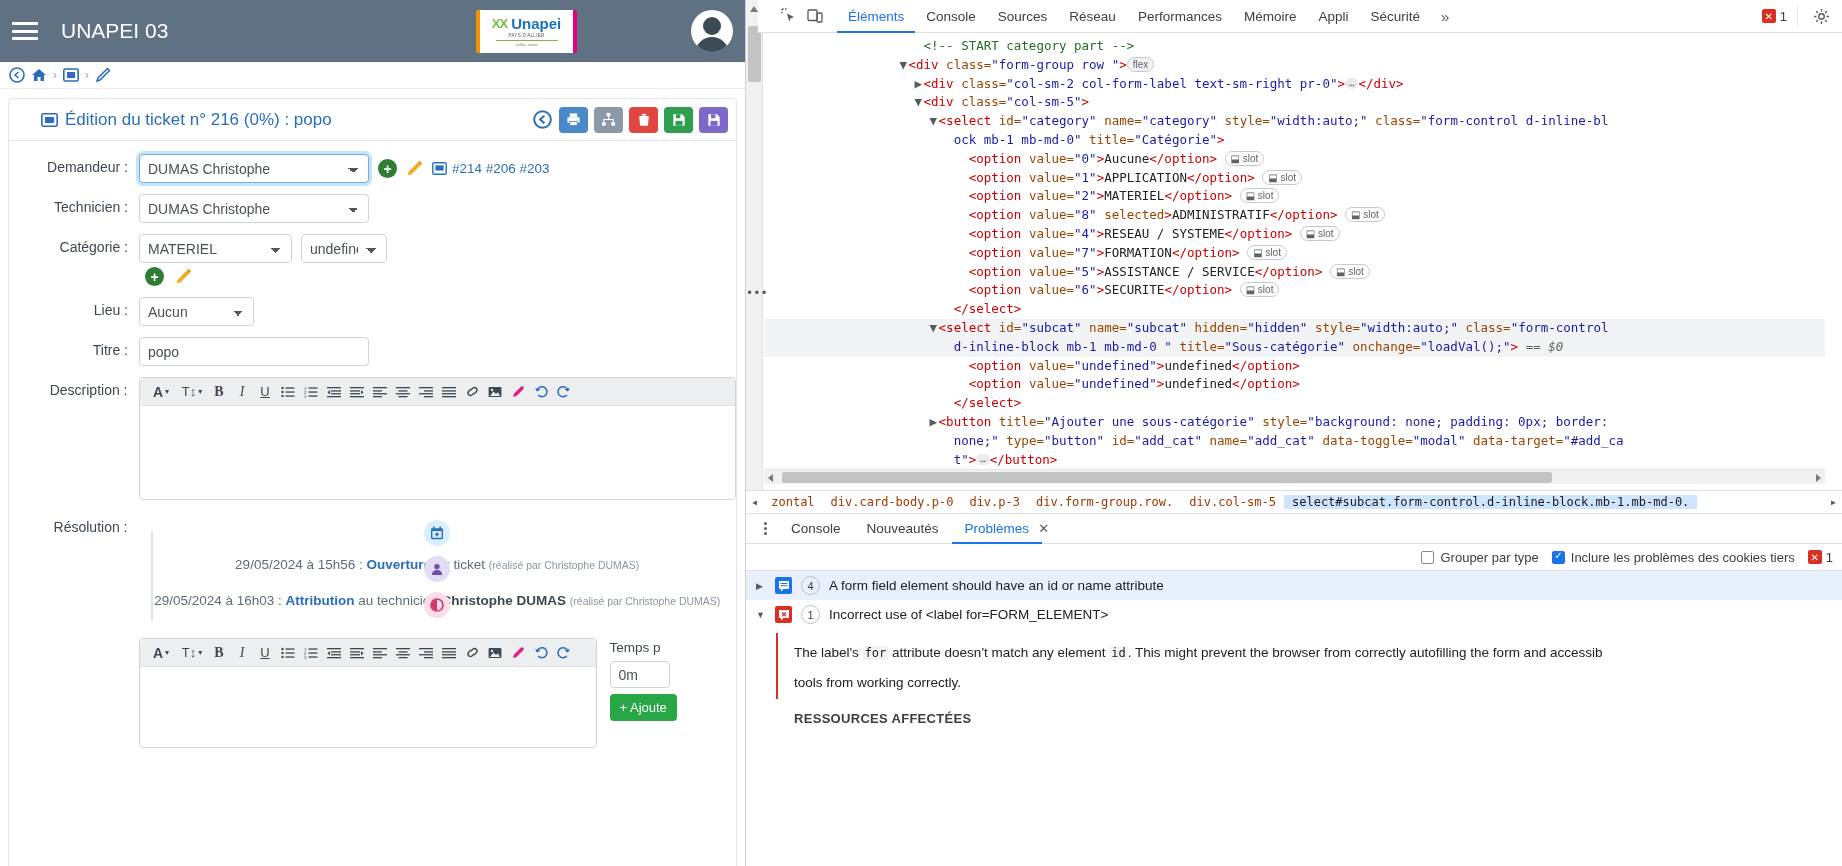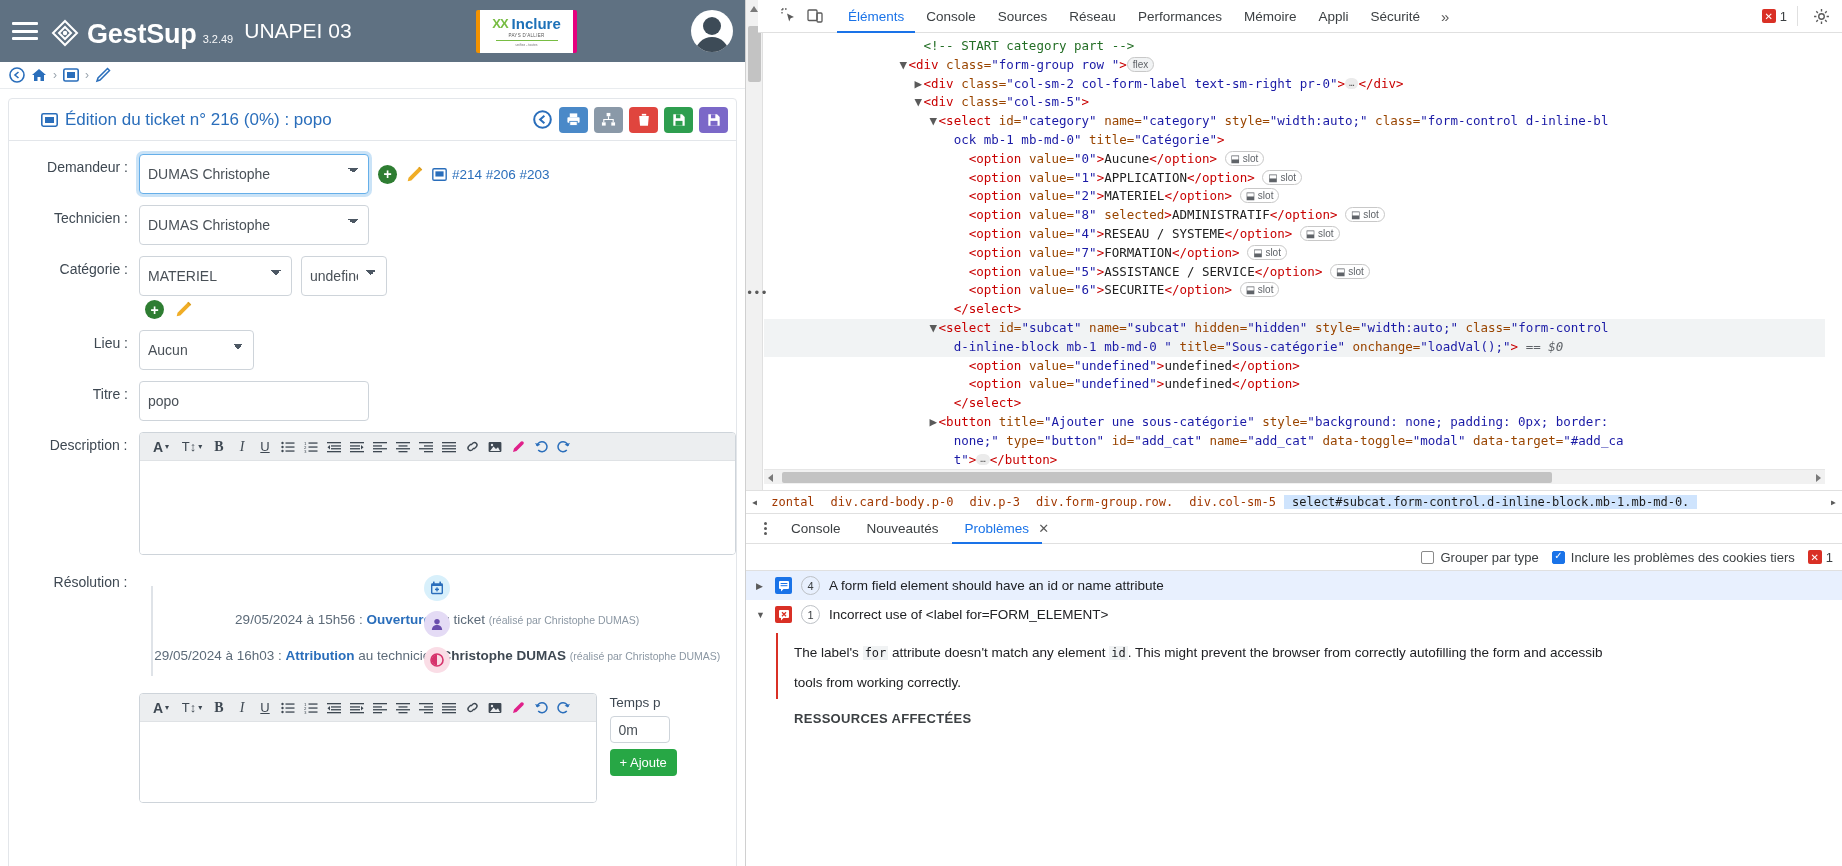--- a/index.html
+++ b/index.html
@@ -83,21 +83,21 @@
   .frow { display:flex; align-items:flex-start; margin-bottom:11px; }
   .flabel {
     width:130px; text-align:right; padding-right:11px; font-size:14px;
     color:#3e4852; padding-top:5px;
   }
   .fctl { display:flex; flex-direction:column; gap:4px; }
   .fline { display:flex; align-items:center; gap:9px; }
   select.inp, input.inp {
     font-family:"Liberation Sans", sans-serif; font-size:14px;
     color:#495057; border:1px solid #ced4da; border-radius:4px;
-    height:40px; padding:2px 8px; background:#fff; outline:none;
+    height:29px; padding:2px 8px; background:#fff; outline:none;
   }
   select.inp { appearance:none; -webkit-appearance:none;
     background-image:
       linear-gradient(45deg, transparent 50%, #4c5763 50%),
       linear-gradient(135deg, #4c5763 50%, transparent 50%);
     background-position: calc(100% - 15px) 13px, calc(100% - 10px) 13px;
     background-size:5px 5px,5px 5px; background-repeat:no-repeat;
     padding-right:28px;
   }
   .w230 { width:230px; }
@@ -278,37 +278,24 @@
 <div class="screen">
 
   <div class="app">
 
     <div class="app-header">
       <div class="burger">
           <i></i>
           <i></i>
           <i></i>
         </div>
-      <div class="brand">
-        <span class="brand-logo">
-          <svg width="30" height="30" viewBox="0 0 30 30">
-            <g fill="none" stroke="#ffffff" stroke-width="2">
-              <path d="M15 3 L27 15 L15 27 L3 15 Z"></path>
-              <path d="M15 9 L21 15 L15 21 L9 15 Z"></path>
-            </g>
-            <circle cx="15" cy="15" r="2.2" fill="#fff"></circle>
-          </svg>
-        </span>
-        <span class="brand-name">GestSup</span>
-        <span class="brand-ver">3.2.49</span>
-      </div>
       <div class="unapei-logo">
         <div class="unapei-top">
           <span class="unapei-mark">XX</span>
-          <span class="unapei-word">Inclure</span>
+          <span class="unapei-word">Unapei</span>
         </div>
         <div class="unapei-sub">PAYS D'ALLIER</div>
         <div class="unapei-rule"></div>
         <div class="unapei-sub2">unifiez - toutes</div>
       </div>
       <div class="unapei-title">UNAPEI 03</div>
       <div class="avatar">
         <span class="head"></span>
           <span class="body"></span>
       </div>

